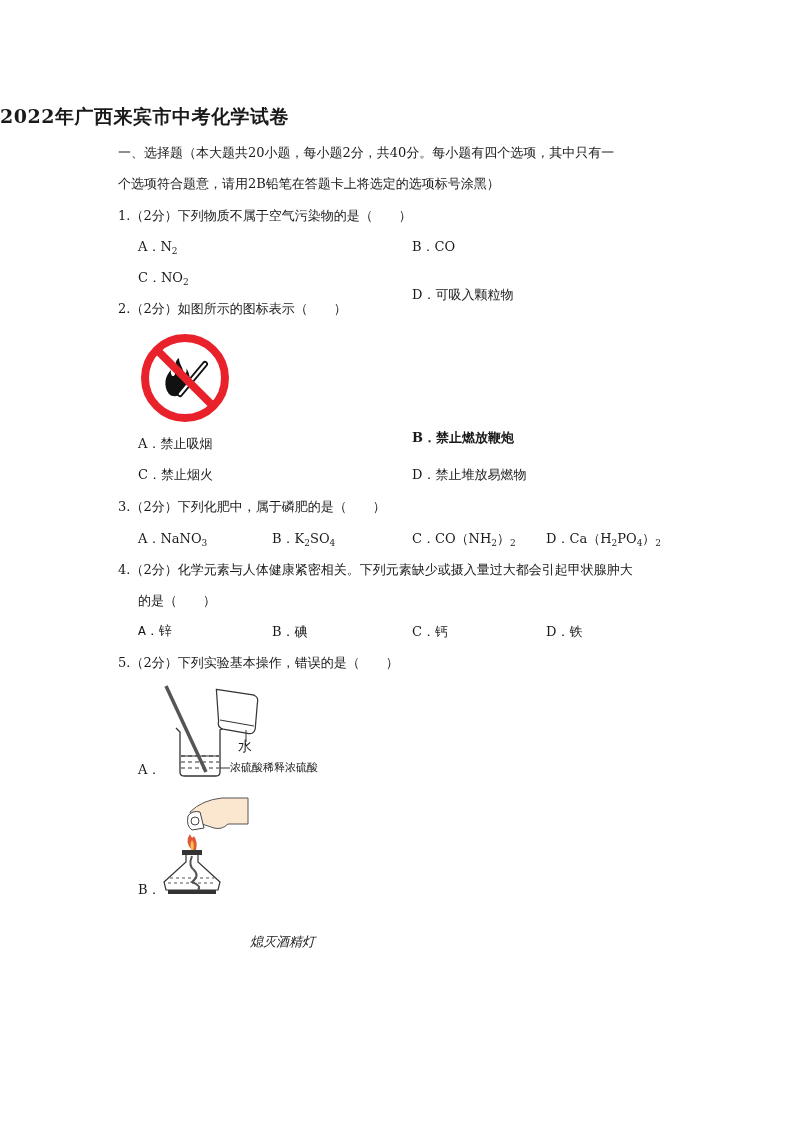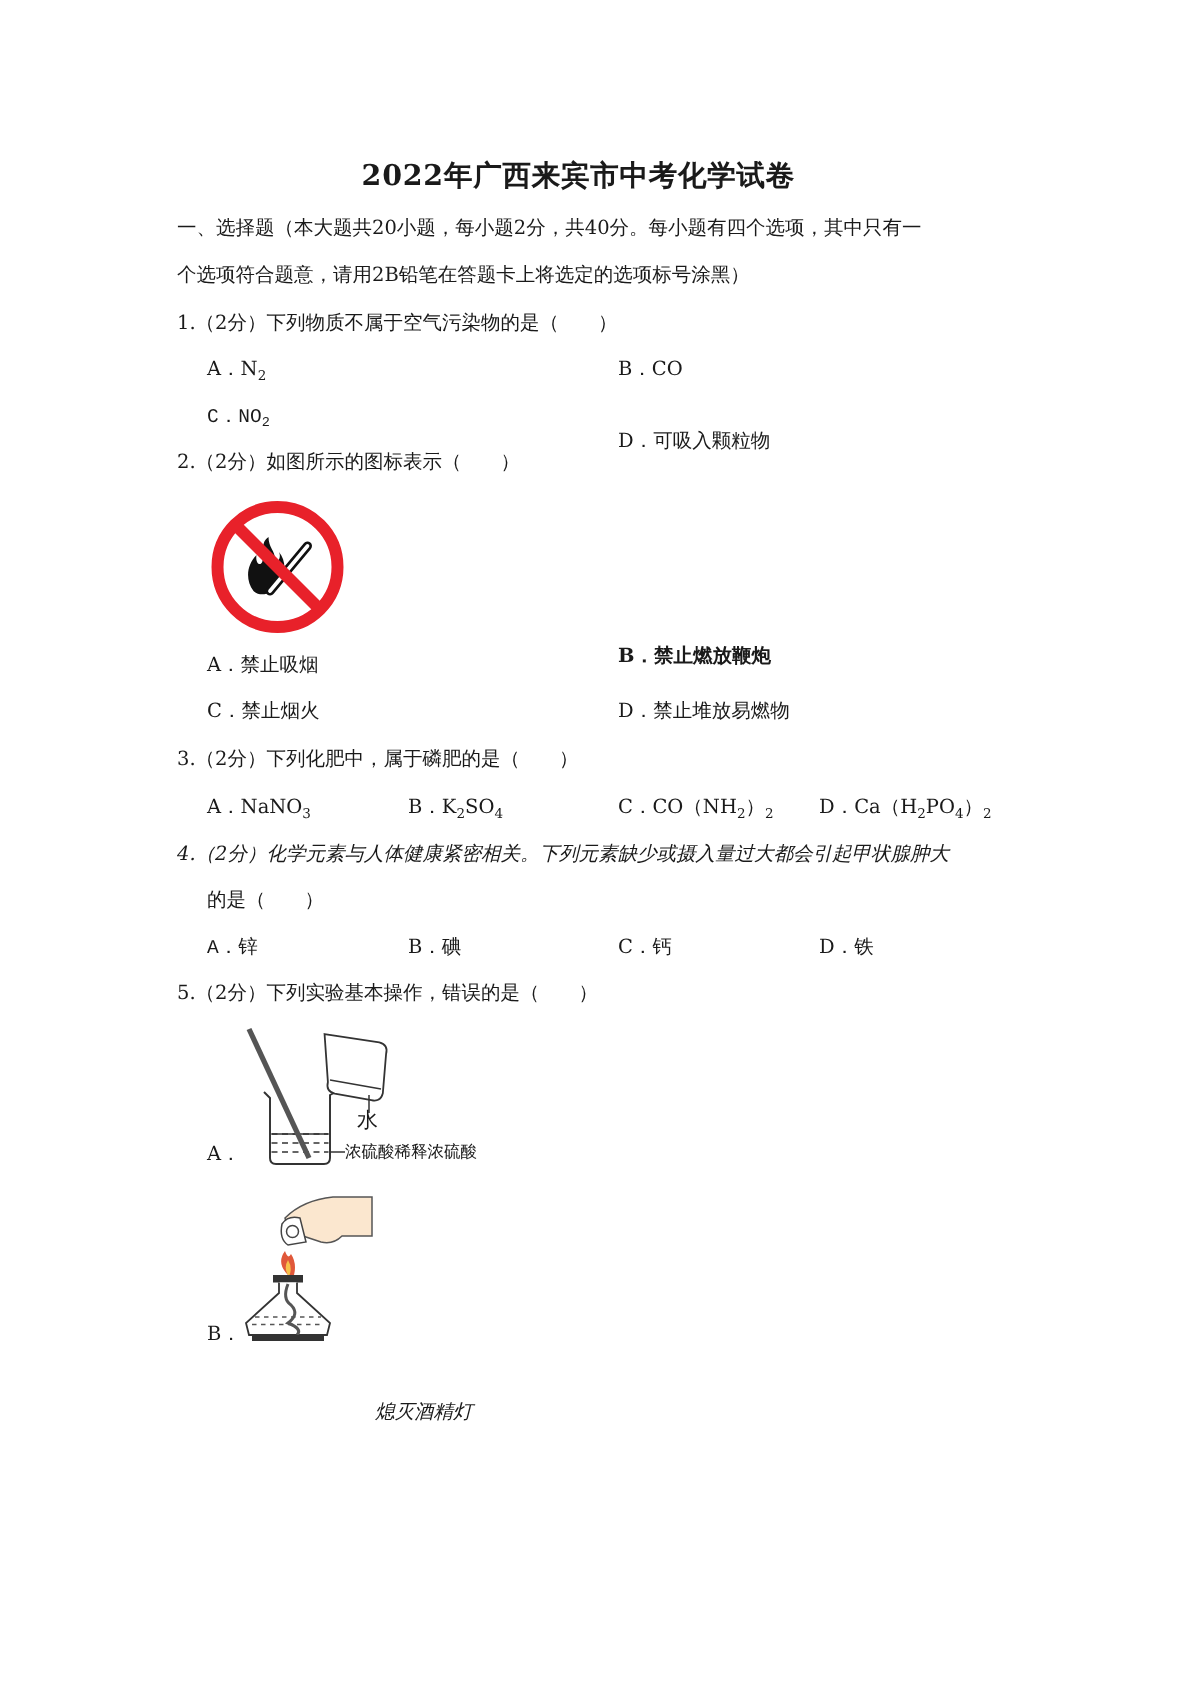--- a/index.html
+++ b/index.html
@@ -1,19 +1,19 @@
 <!DOCTYPE html>
 <html><head>
 <meta charset="utf-8">
 <style>
   html, body { margin: 0; padding: 0; background: #ffffff; }
   body { width: 793px; height: 1122px; position: relative; overflow: hidden;
          font-family: "DejaVu Serif", "Liberation Serif", serif; color: #1a1a1a; }
   .abs { position: absolute; white-space: nowrap; }
-  .title { left: 0; width: 687px; top: 104px; text-align: center; font-size: 19px; font-weight: bold; letter-spacing: 0.5px; padding-left: 42px; }
+  .title { left: 0; width: 687px; top: 104px; font-size: 19px; font-weight: bold; letter-spacing: 0.5px; }
   .txt { font-size: 13px; line-height: 18px; }
   .section { left: 118px; font-size: 13px; }
   .q { left: 118px; text-align: right; }
   .opt { font-size: 13px; }
   sub { font-size: 9px; vertical-align: -3px; line-height: 0; }
   .fig { position: absolute; }
 </style>
 </head>
 <body>
 
@@ -25,21 +25,21 @@
   <div class="abs txt section" style="top:175px;">个选项符合题意，请用2B铅笔在答题卡上将选定的选项标号涂黑）</div>
 
   <div>
     <div class="abs txt q" style="top:207px;">1.（2分）下列物质不属于空气污染物的是（　　）</div>
     <div class="abs txt opt" style="left:138px; top:238px;">
       <span>A．</span><span>N</span><sub>2</sub>
     </div>
     <div class="abs txt opt" style="left:412px; top:238px;">
       <span>B．</span><span>CO</span>
     </div>
-    <div class="abs txt opt" style="left:138px; top:269px;font-family:Liberation Mono, monospace;">
+    <div class="abs txt opt" style="left:138px; top:269px;">
       <span>C．</span><span>NO</span><sub>2</sub>
     </div>
     <div class="abs txt opt" style="left:412px; top:286px;">
       <span>D．</span><span>可吸入颗粒物</span>
     </div>
   </div>
 
   <div>
     <div class="abs txt q" style="top:300px;">2.（2分）如图所示的图标表示（　　）</div>
     <svg class="fig" style="left:139px; top:332px;" width="92" height="92" viewBox="0 0 92 92">
@@ -76,21 +76,21 @@
     </div>
     <div class="abs txt opt" style="left:412px; top:530px;">
       <span>C．</span><span>CO（NH</span><sub>2</sub><span>）</span><sub>2</sub>
     </div>
     <div class="abs txt opt" style="left:546px; top:530px;">
       <span>D．</span><span>Ca（H</span><sub>2</sub><span>PO</span><sub>4</sub><span>）</span><sub>2</sub>
     </div>
   </div>
 
   <div>
-    <div class="abs txt q" style="top:561px;font-style:italic;">4.（2分）化学元素与人体健康紧密相关。下列元素缺少或摄入量过大都会引起甲状腺肿大</div>
+    <div class="abs txt q" style="top:561px;">4.（2分）化学元素与人体健康紧密相关。下列元素缺少或摄入量过大都会引起甲状腺肿大</div>
     <div class="abs txt" style="left:138px; top:592px;">的是（　　）</div>
     <div class="abs txt opt" style="left:138px; top:623px;font-family:Liberation Mono, monospace;">
       <span>A．</span><span>锌</span>
     </div>
     <div class="abs txt opt" style="left:272px; top:623px;">
       <span>B．</span><span>碘</span>
     </div>
     <div class="abs txt opt" style="left:412px; top:623px;">
       <span>C．</span><span>钙</span>
     </div>

